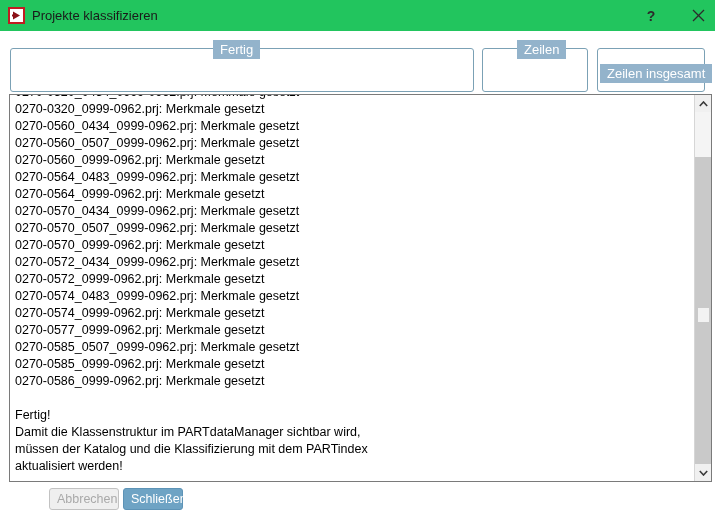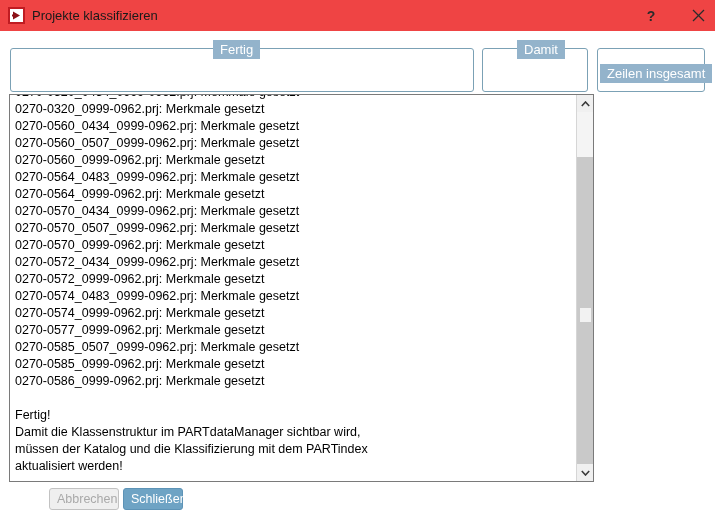--- a/index.html
+++ b/index.html
@@ -17,21 +17,21 @@
     overflow: hidden;
     position: relative;
   }
 
   
   .titlebar {
     position: absolute;
     left: 0; top: 0;
     width: 715px;
     height: 31px;
-    background: #ef4444;
+    background: #22c55e;
   }
   .title-icon {
     position: absolute;
     left: 8px; top: 7px;
     width: 17px; height: 17px;
     box-sizing: border-box;
     border: 2px solid #c01c22;
     background: #ffffff;
     display: block;
   }
@@ -104,21 +104,21 @@
     font-size: 12px;
     color: #000;
     white-space: nowrap;
     overflow: hidden;
   }
 
   
   .logwrap {
     position: absolute;
     left: 9px; top: 94px;
-    width: 585px;
+    width: 703px;
     height: 388px;
     box-sizing: border-box;
     border: 1px solid #7a7a7a;
     background: #ffffff;
     overflow: hidden;
   }
   .logclip {
     position: absolute;
     left: 0; top: 0;
     right: 17px;
@@ -242,21 +242,21 @@
 <div class="groups">
 
   <div class="groupbox gb-projekt">
     <div class="gb-value"></div>
   </div>
   <div class="gb-label lbl-projekt">Fertig</div>
 
   <div class="groupbox gb-zeile">
     <div class="gb-value"></div>
   </div>
-  <div class="gb-label lbl-zeile">Damit</div>
+  <div class="gb-label lbl-zeile">Zeilen</div>
 
   <div class="groupbox gb-zeilenins">
     <div class="gb-value"></div>
   </div>
   <div class="gb-label lbl-zeilenins">Zeilen insgesamt</div>
 </div>
 
 <div class="logwrap">
 
   <div class="logclip">

